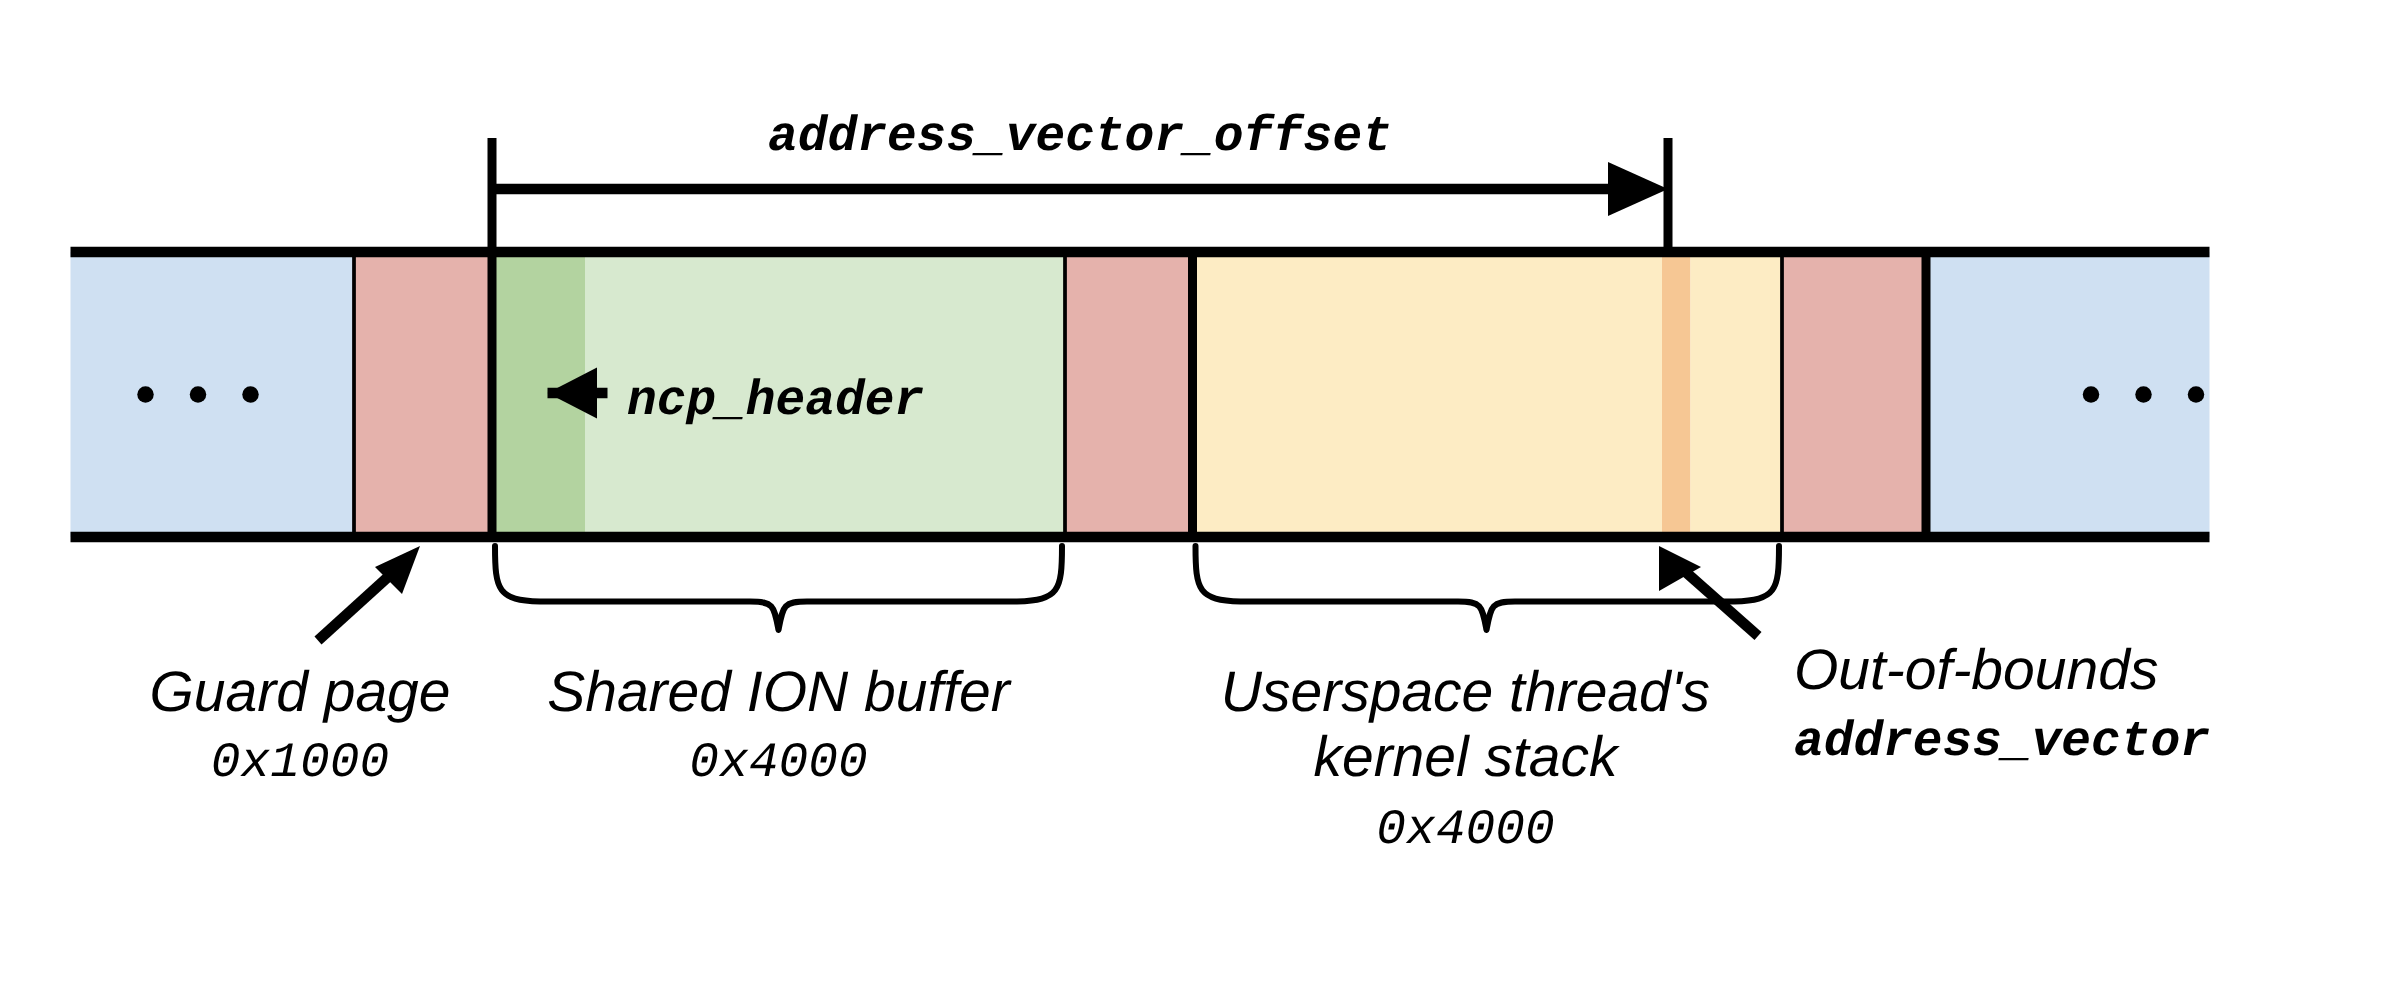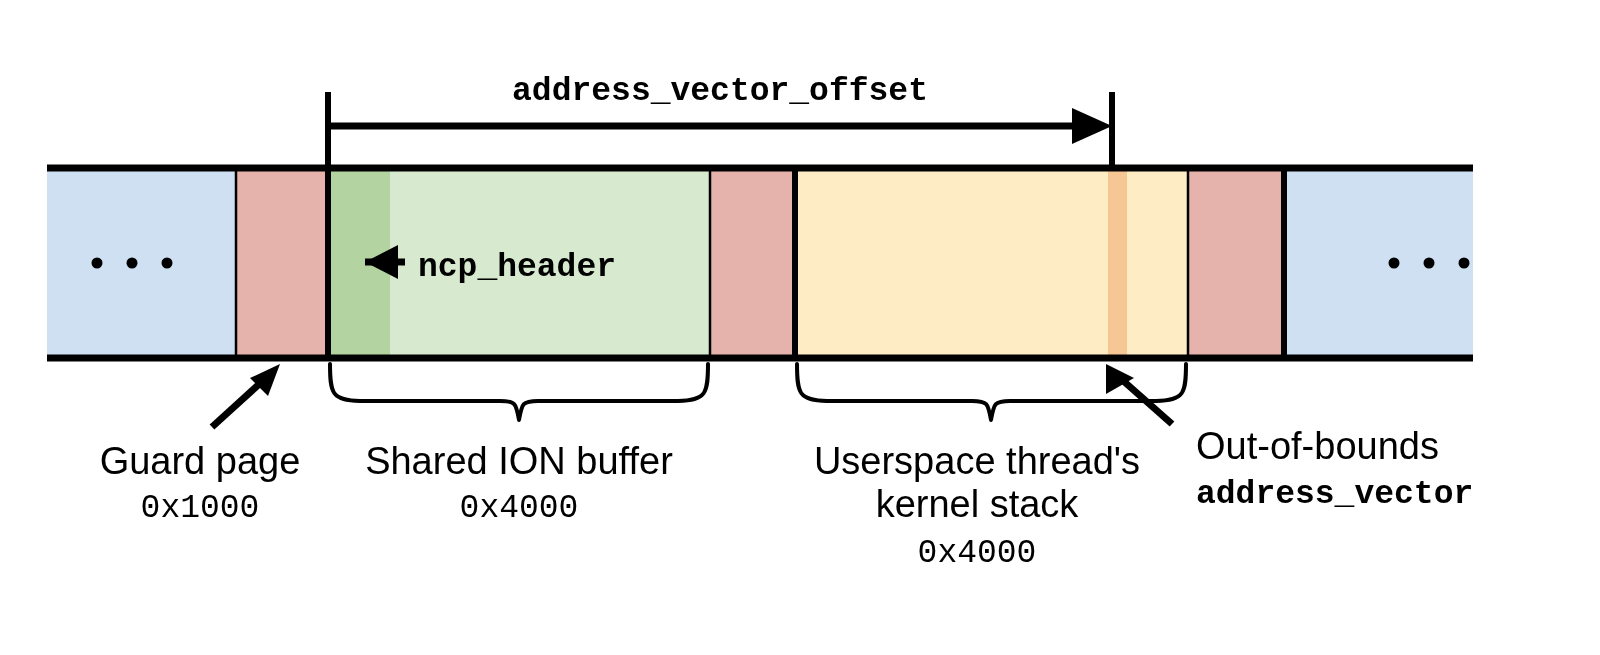--- a/index.html
+++ b/index.html
@@ -10,20 +10,21 @@
   body {
     width: 1600px;
     height: 655px;
     font-family: "Liberation Sans", sans-serif;
     overflow: hidden;
   }
   #diagram {
     position: relative;
     width: 1572px;
     height: 655px;
+    font-style: italic;
   }
   #diagram svg {
     position: absolute;
     top: 0;
     left: 0;
   }
   .mono {
     font-family: "Liberation Mono", "DejaVu Sans Mono", monospace;
   }
   .sans {

